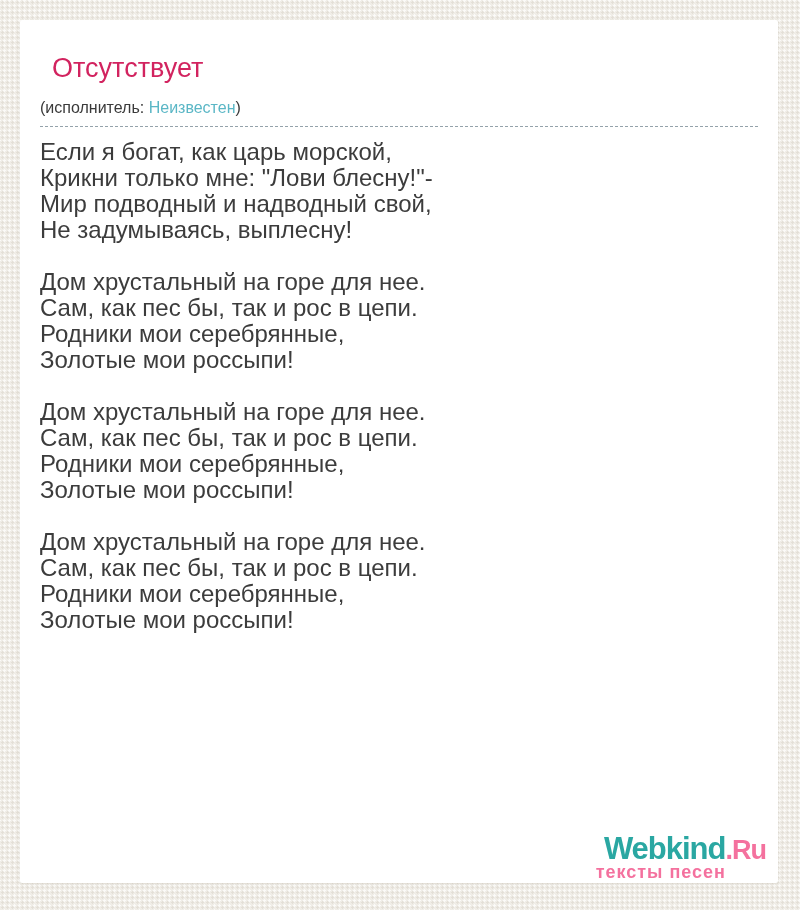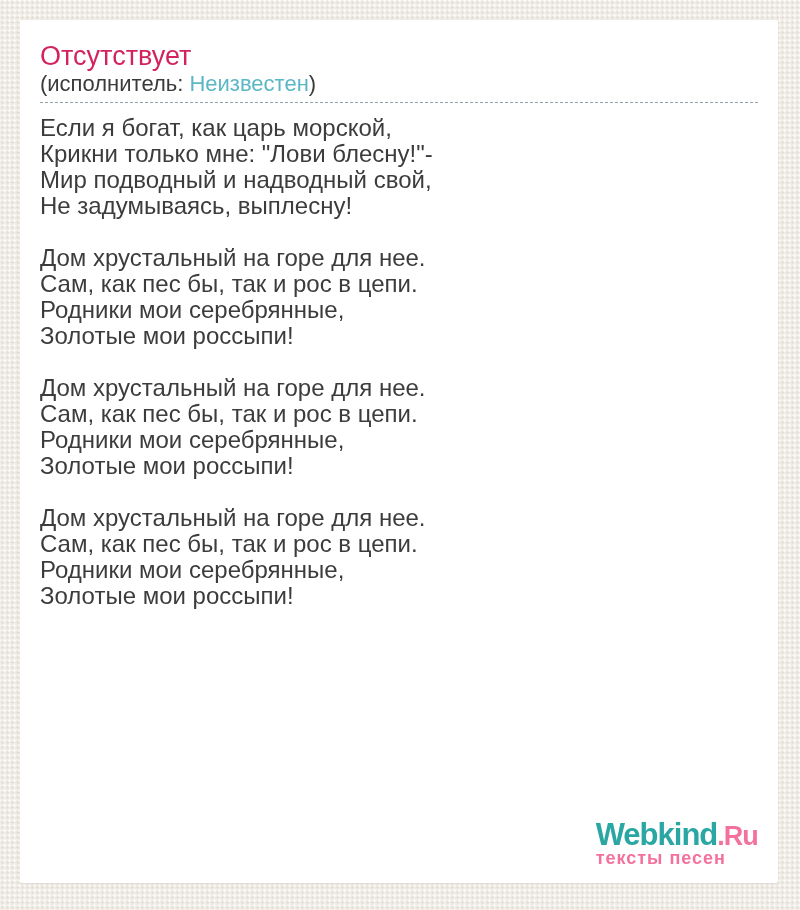--- a/index.html
+++ b/index.html
@@ -24,49 +24,50 @@
   .card{
     position:relative;
     margin:20px auto 0 20px;
     width:758px;height:863px;
     background:#ffffff;
     border-radius:2px;
     box-shadow:0 1px 3px rgba(90,80,60,0.12);
     padding:20px 20px 0 20px;
   }
   .song-title{
-    margin:0;
+    margin:12px;
     font-size:27px;
     line-height:32px;
     font-weight:400;
     color:var(--title);
   }
   .artist-line{
-    font-size:22px;
+    font-size:16px;
     line-height:24px;
     color:#3a3a3a;
     padding-bottom:6px;
     border-bottom:1px dashed #94a2aa;
   }
   .artist-line a{
     color:var(--artist-link);
     text-decoration:none;
     cursor:pointer;
   }
   .lyrics{
     margin-top:12px;
     font-size:24px;
     line-height:26px;
     color:var(--text);
   }
   .lyrics p{margin:0 0 26px 0;}
   .lyrics p:last-child{margin-bottom:0;}
   .logo{
     position:absolute;
-    right:12px;bottom:16px;
+    right:12px;bottom:2px;
+    text-align:right;
     font-weight:bold;
     cursor:pointer;
     line-height:1;
   }
   .logo .brand{
     font-size:31px;
     letter-spacing:-1px;
     display:block;
   }
   .logo .brand-main{color:var(--brand-teal);}

